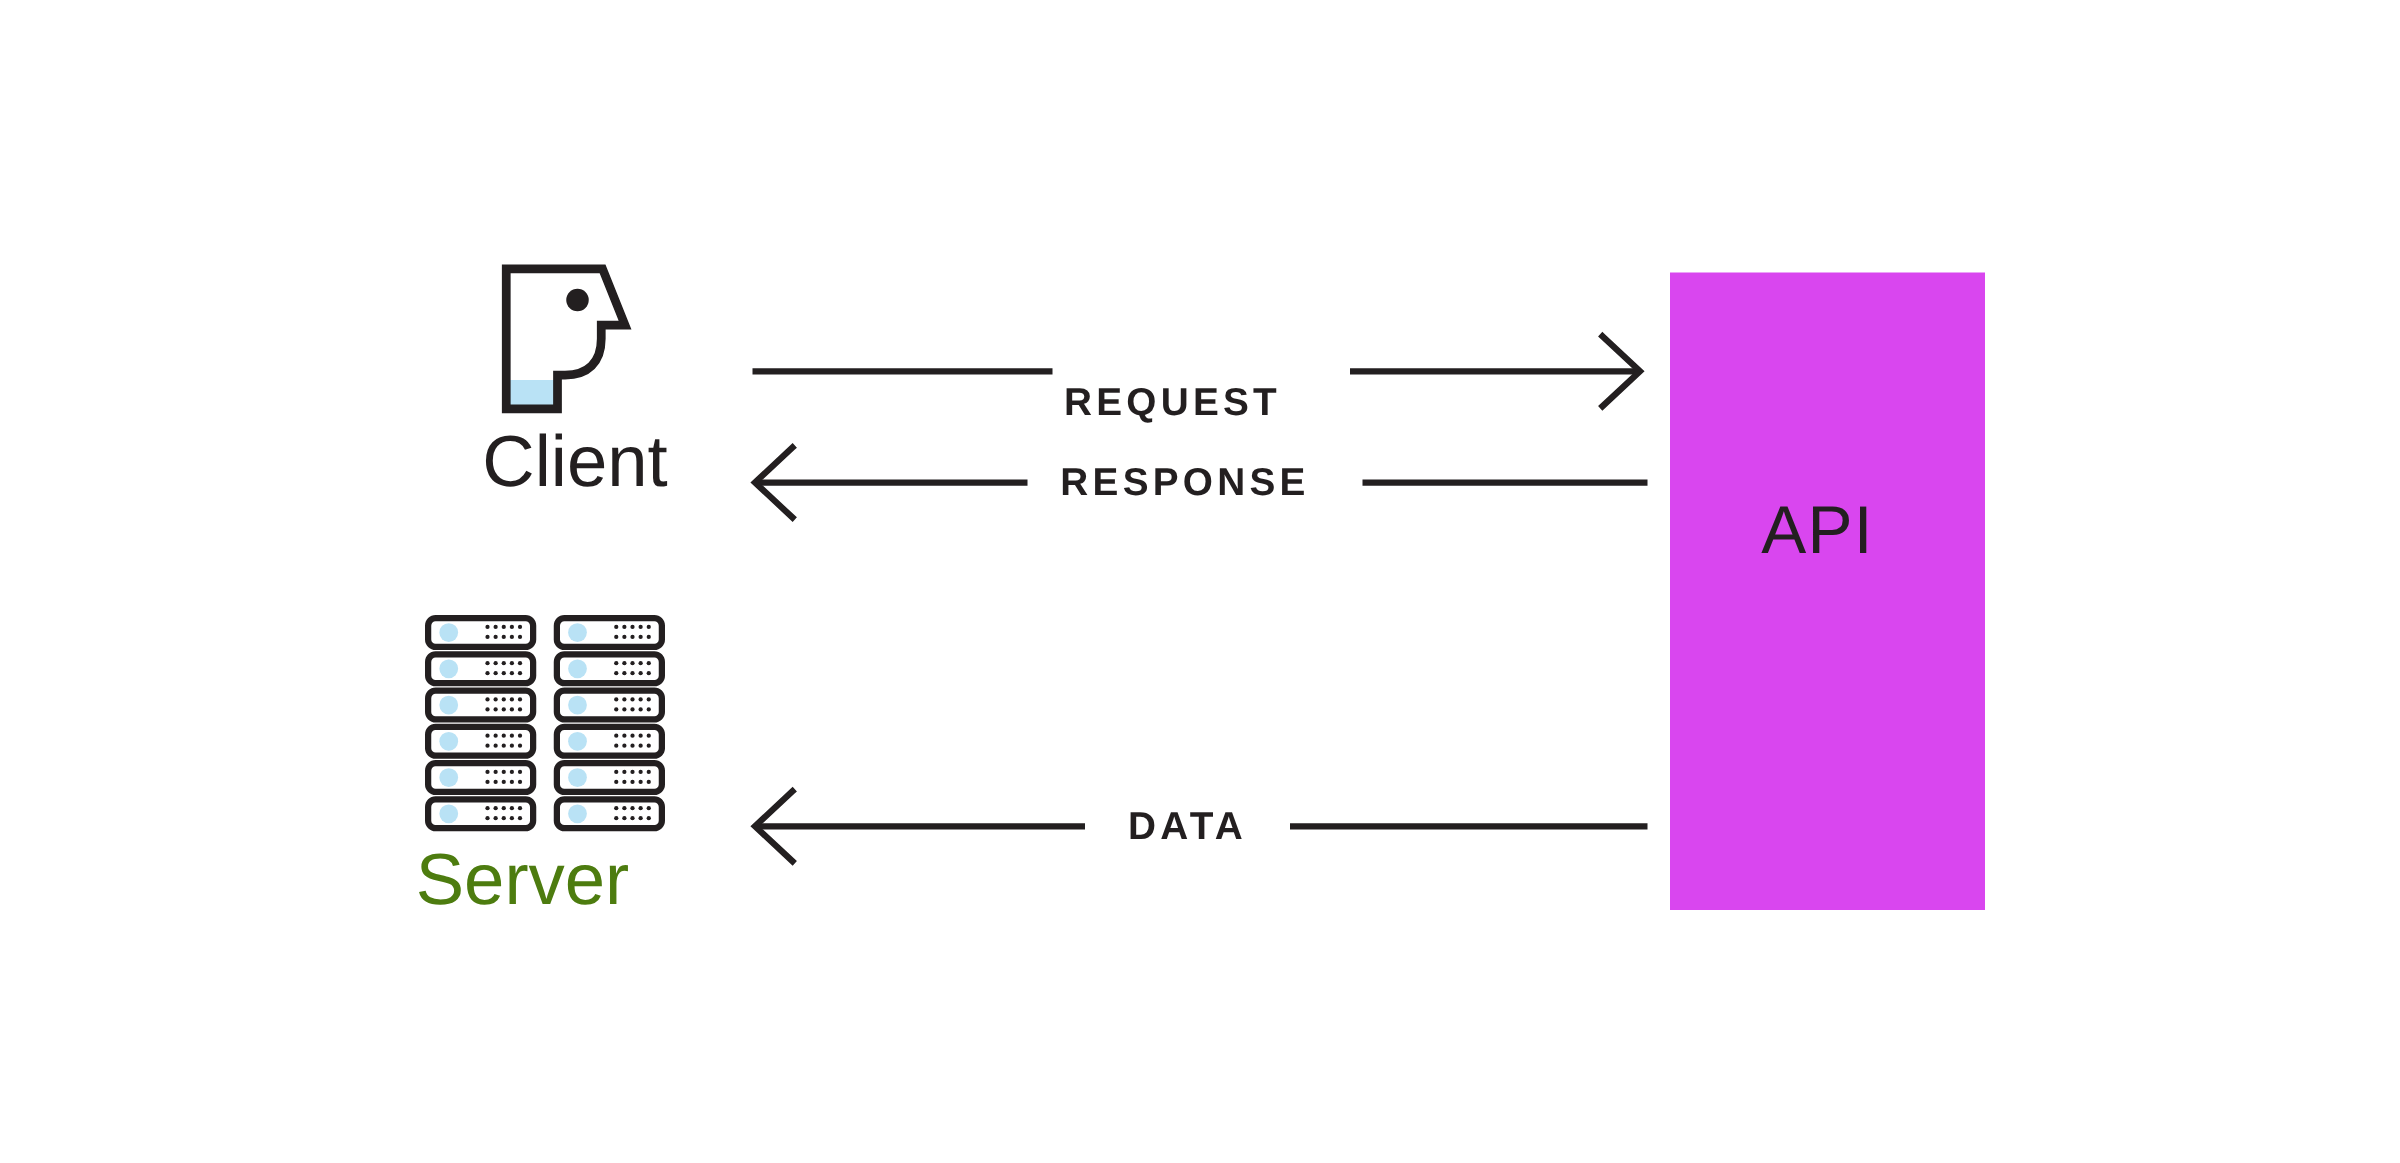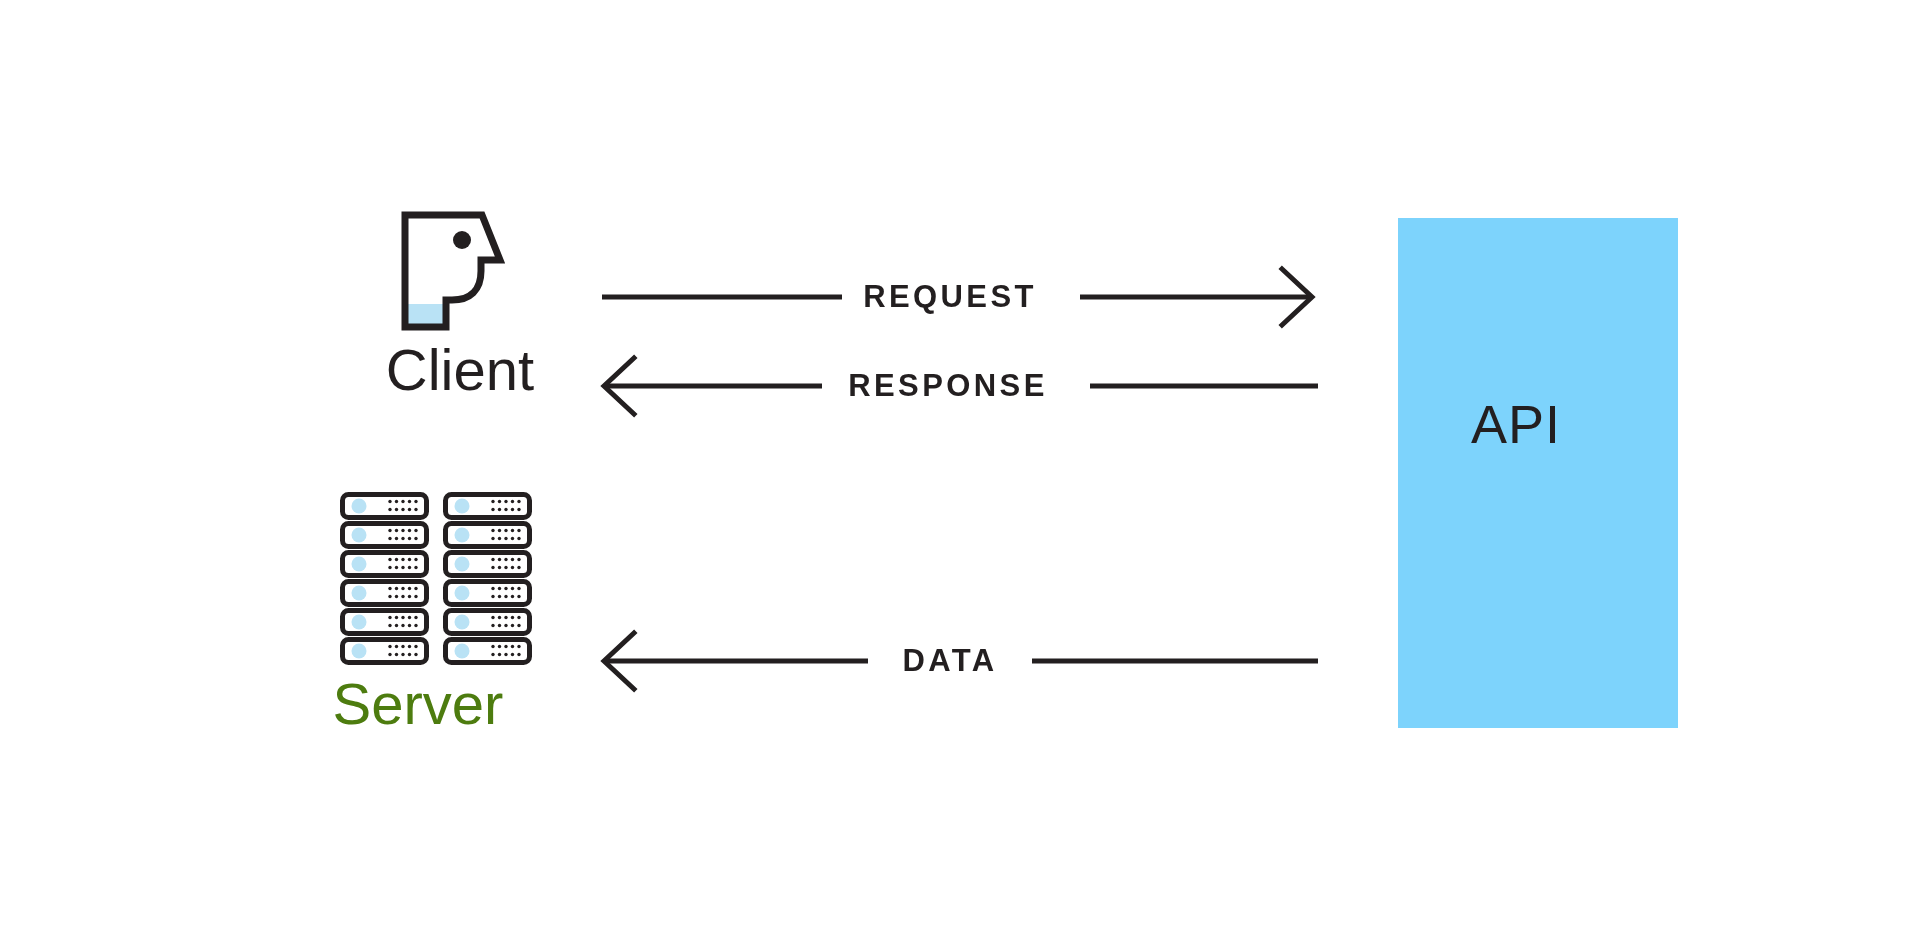--- a/index.html
+++ b/index.html
@@ -96,32 +96,32 @@
     font-weight: 700;
     letter-spacing: 3.4px;
     color: #231f20;
     white-space: nowrap;
     line-height: 42px;
   }
   #flow-request { left: 590px; top: 257px; width: 740px; }
   #flow-response { left: 590px; top: 346px; width: 740px; }
   #flow-data { left: 590px; top: 621px; width: 740px; }
 
-  #label-request { left: 240px; width: 240px; }
+  #label-request { left: 228px; width: 240px; margin-top: 25px; }
   #label-response { left: 228px; width: 260px; }
   #label-data { left: 285px; width: 150px; }
 
   
   #api-block {
     position: absolute;
-    left: 1398px;
+    left: 1336px;
     top: 218px;
-    width: 280px;
+    width: 252px;
     height: 510px;
-    background: #7dd3fc;
+    background: #d946ef;
   }
   #api-label {
     position: absolute;
     left: 0;
     top: 176px;
     width: 236px;
     text-align: center;
     font-size: 54px;
     font-weight: 400;
     color: #231f20;

